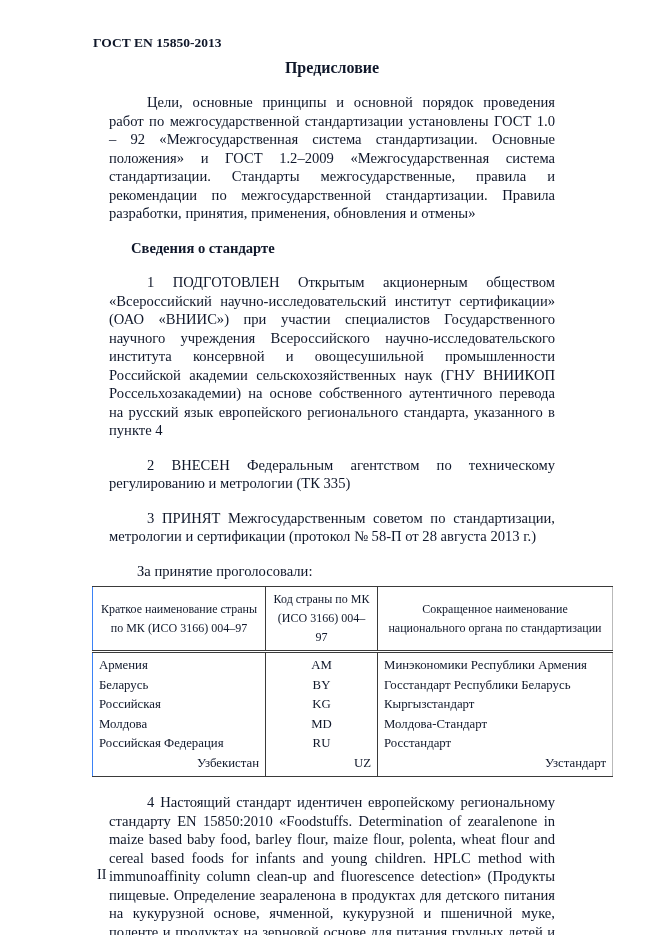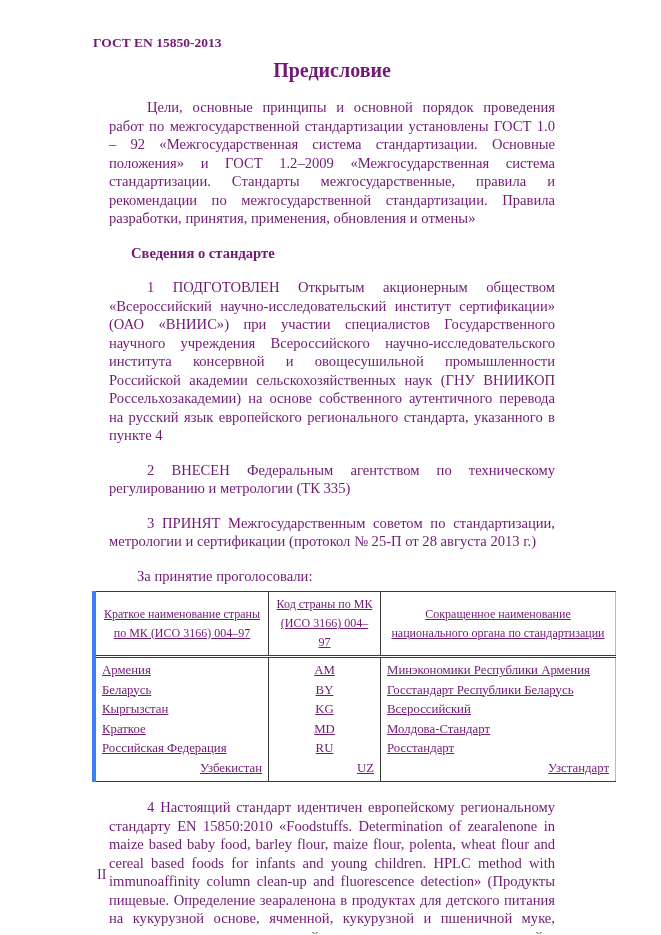--- a/index.html
+++ b/index.html
@@ -1,36 +1,36 @@
 <!DOCTYPE html>
 <html><head>
 <meta charset="utf-8">
 <style>
   html, body { margin: 0; padding: 0; background: #ffffff; }
   .page {
     position: relative;
     width: 661px;
     height: 935px;
     background: #ffffff;
-    color: #701a75;
+    color: #0f172a;
     font-family: "Liberation Serif", "DejaVu Serif", serif;
     box-sizing: border-box;
     padding: 34px 90px 0 93px;
     overflow: hidden;
   }
   .doc-code {
     font-weight: bold;
     font-size: 13.5px;
     line-height: 17px;
     margin: 0;
   }
   .title {
     text-align: center;
     font-weight: bold;
-    font-size: 20px;
+    font-size: 16px;
     margin: 8px 0 4px 0;
   }
   p.body-par {
     margin: 16px;
     font-size: 14.6px;
     line-height: 18.5px;
     text-align: justify;
     text-indent: 38px;
   }
   .section-heading {
@@ -67,21 +67,21 @@
     line-height: 19.5px;
     vertical-align: top;
     padding: 0 6px;
   }
   table.vote-table .col-country { width: 160px; }
   table.vote-table .col-code    { width: 99px; text-align: center; margin-top: 48px; }
   table.vote-table .col-org     { width: 222px; }
   table.vote-table th.col-sep, table.vote-table td.col-sep {
     border-left: 1px solid #3a3a3a;
   }
-  table.vote-table { border-left: 4px solid #3b82f6; border-right: 1px solid #b9b9b9; text-decoration: underline; }
+  table.vote-table { border-left: 1px solid #3b82f6; border-right: 1px solid #b9b9b9; }
   table.vote-table tr.last-row td { border-bottom: 1px solid #3a3a3a; padding-bottom: 3px; text-align: right; }
   table.vote-table tr.first-row td { padding-top: 3px; }
   .par-4 { margin-top: 20px; }
   .page-number {
     position: absolute;
     left: 93px;
     bottom: 48px;
     font-size: 14px;
     margin: 4px;
   }
@@ -94,21 +94,21 @@
   <p class="doc-code">ГОСТ EN 15850-2013</p>
 
   <h1 class="title">Предисловие</h1>
 
   <p class="body-par">Цели, основные принципы и основной порядок проведения работ по межгосударственной стандартизации установлены ГОСТ 1.0 – 92 «Межгосударственная система стандартизации. Основные положения» и ГОСТ 1.2–2009 «Межгосударственная система стандартизации. Стандарты межгосударственные, правила и рекомендации по межгосударственной стандартизации. Правила разработки, принятия, применения, обновления и отмены»</p>
 
   <p class="section-heading">Сведения о стандарте</p>
 
   <p class="body-par">1 ПОДГОТОВЛЕН Открытым акционерным обществом «Всероссийский научно-исследовательский институт сертификации» (ОАО «ВНИИС») при участии специалистов Государственного научного учреждения Всероссийского научно-исследовательского института консервной и овощесушильной промышленности Российской академии сельскохозяйственных наук (ГНУ ВНИИКОП Россельхозакадемии) на основе собственного аутентичного перевода на русский язык европейского регионального стандарта, указанного в  пункте 4</p>
   <p class="body-par">2 ВНЕСЕН Федеральным агентством по техническому регулированию и метрологии (ТК 335)</p>
-  <p class="body-par">3 ПРИНЯТ Межгосударственным советом по стандартизации, метрологии и сертификации (протокол № 25-П от 28 августа 2013 г.)</p>
+  <p class="body-par">3 ПРИНЯТ Межгосударственным советом по стандартизации, метрологии и сертификации (протокол № 58-П от 28 августа 2013 г.)</p>
 
   <p class="vote-line">За принятие проголосовали:</p>
 
   <table class="vote-table">
     <thead>
       <tr>
         <th class="col-country">Краткое наименование страны по МК (ИСО 3166) 004–97</th>
         <th class="col-code col-sep">Код страны по МК (ИСО 3166) 004–97</th>
         <th class="col-org col-sep">Сокращенное наименование национального органа по стандартизации</th>
       </tr>
@@ -118,26 +118,26 @@
         <td class="col-country">Армения</td>
         <td class="col-code col-sep">AM</td>
         <td class="col-org col-sep">Минэкономики Республики Армения</td>
       </tr>
       <tr>
         <td class="col-country">Беларусь</td>
         <td class="col-code col-sep">BY</td>
         <td class="col-org col-sep">Госстандарт Республики Беларусь</td>
       </tr>
       <tr>
-        <td class="col-country">Кыргызстан</td>
+        <td class="col-country">Российская</td>
         <td class="col-code col-sep">KG</td>
-        <td class="col-org col-sep">Всероссийский</td>
+        <td class="col-org col-sep">Кыргызстандарт</td>
       </tr>
       <tr>
-        <td class="col-country">Краткое</td>
+        <td class="col-country">Молдова</td>
         <td class="col-code col-sep">MD</td>
         <td class="col-org col-sep">Молдова-Стандарт</td>
       </tr>
       <tr>
         <td class="col-country">Российская Федерация</td>
         <td class="col-code col-sep">RU</td>
         <td class="col-org col-sep">Росстандарт</td>
       </tr>
       <tr class="last-row">
         <td class="col-country">Узбекистан</td>

